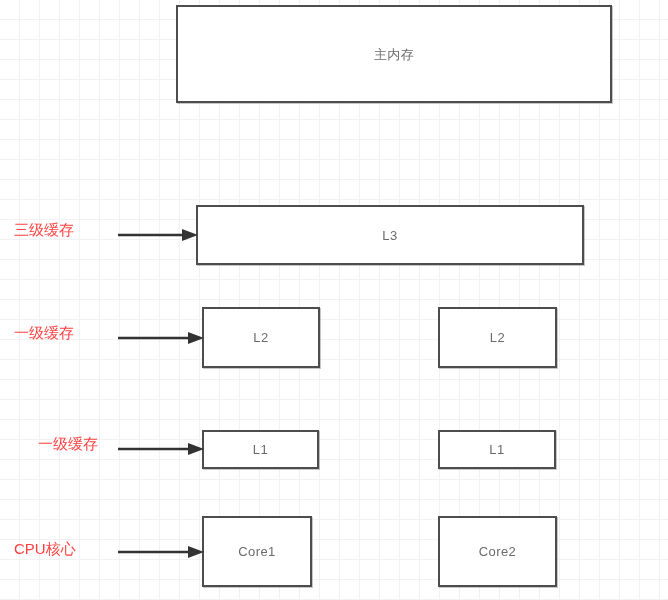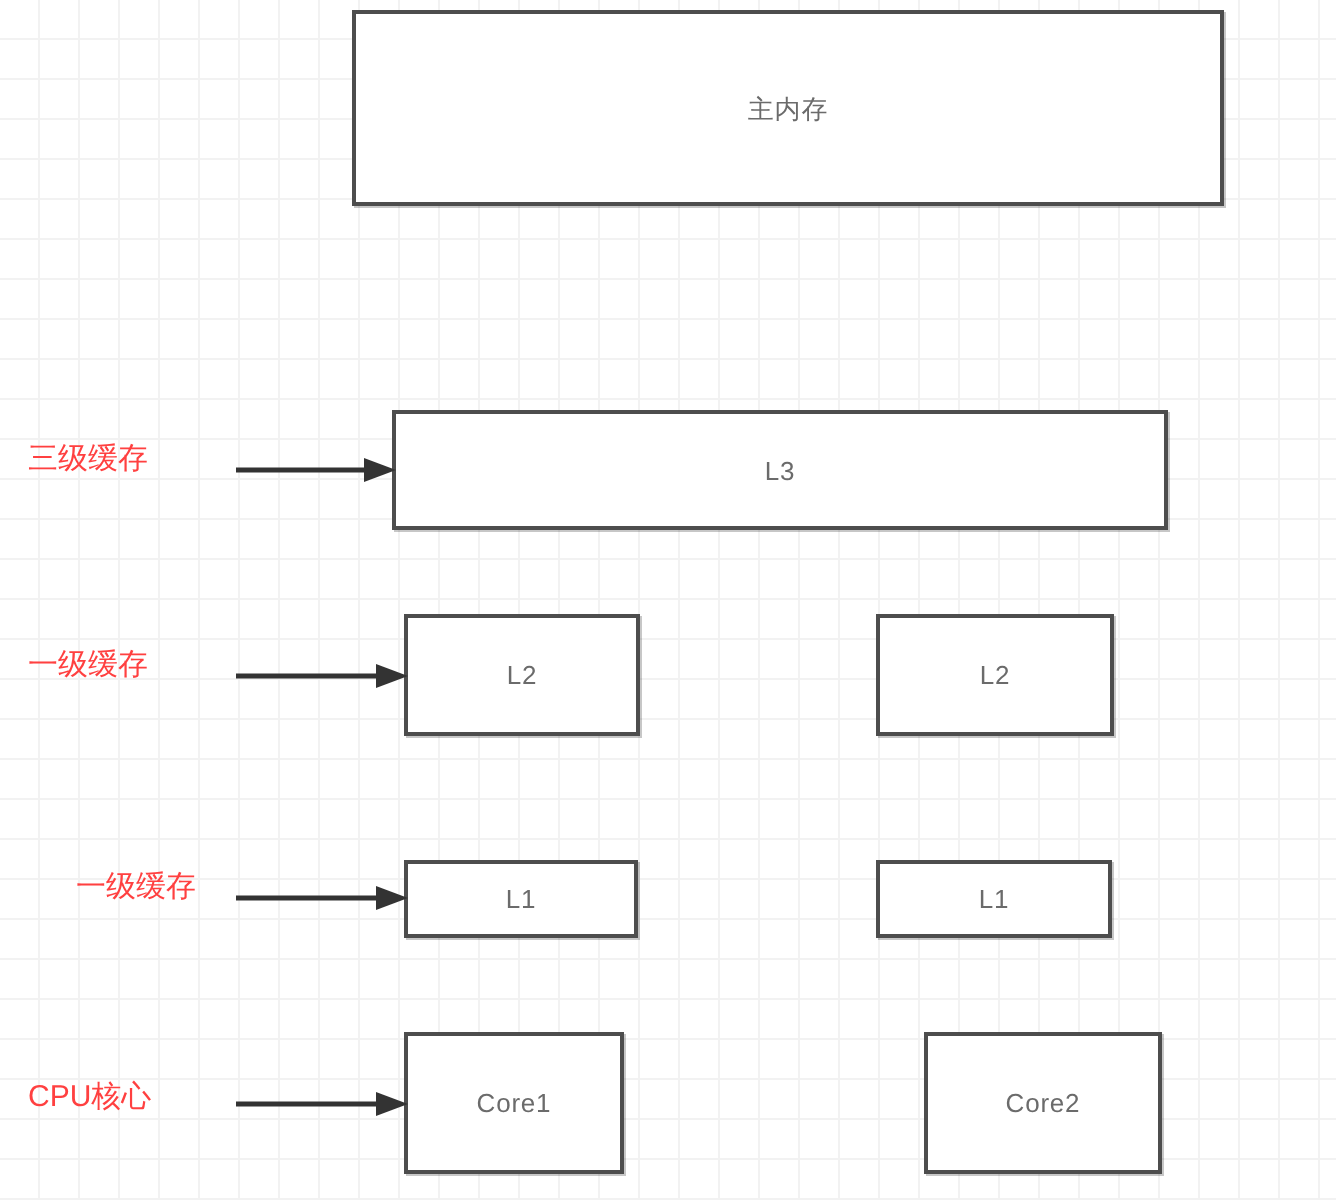--- a/index.html
+++ b/index.html
@@ -103,21 +103,21 @@
   </div>
 
   <div class="node" style="left:438px; top:430px; width:118px; height:39px;">
     <span class="node-label">L1</span>
   </div>
 
   <div class="node" style="left:202px; top:516px; width:110px; height:71px;">
     <span class="node-label">Core1</span>
   </div>
 
-  <div class="node" style="left:462px; top:516px; width:119px; height:71px;">
+  <div class="node" style="left:438px; top:516px; width:119px; height:71px;">
     <span class="node-label">Core2</span>
   </div>
 
   <div class="annotation" style="left:14px; top:222px;">三级缓存</div>
   <svg class="arrow" style="left:118px; top:228px; width:80px;" viewBox="0 0 80 14" width="80" height="14">
     <line x1="0" y1="7" x2="66" y2="7" stroke="#333333" stroke-width="2.4"></line>
     <polygon points="64,1 80,7 64,13" fill="#333333"></polygon>
   </svg>
 
   <div class="annotation" style="left:14px; top:325px;">一级缓存</div>

